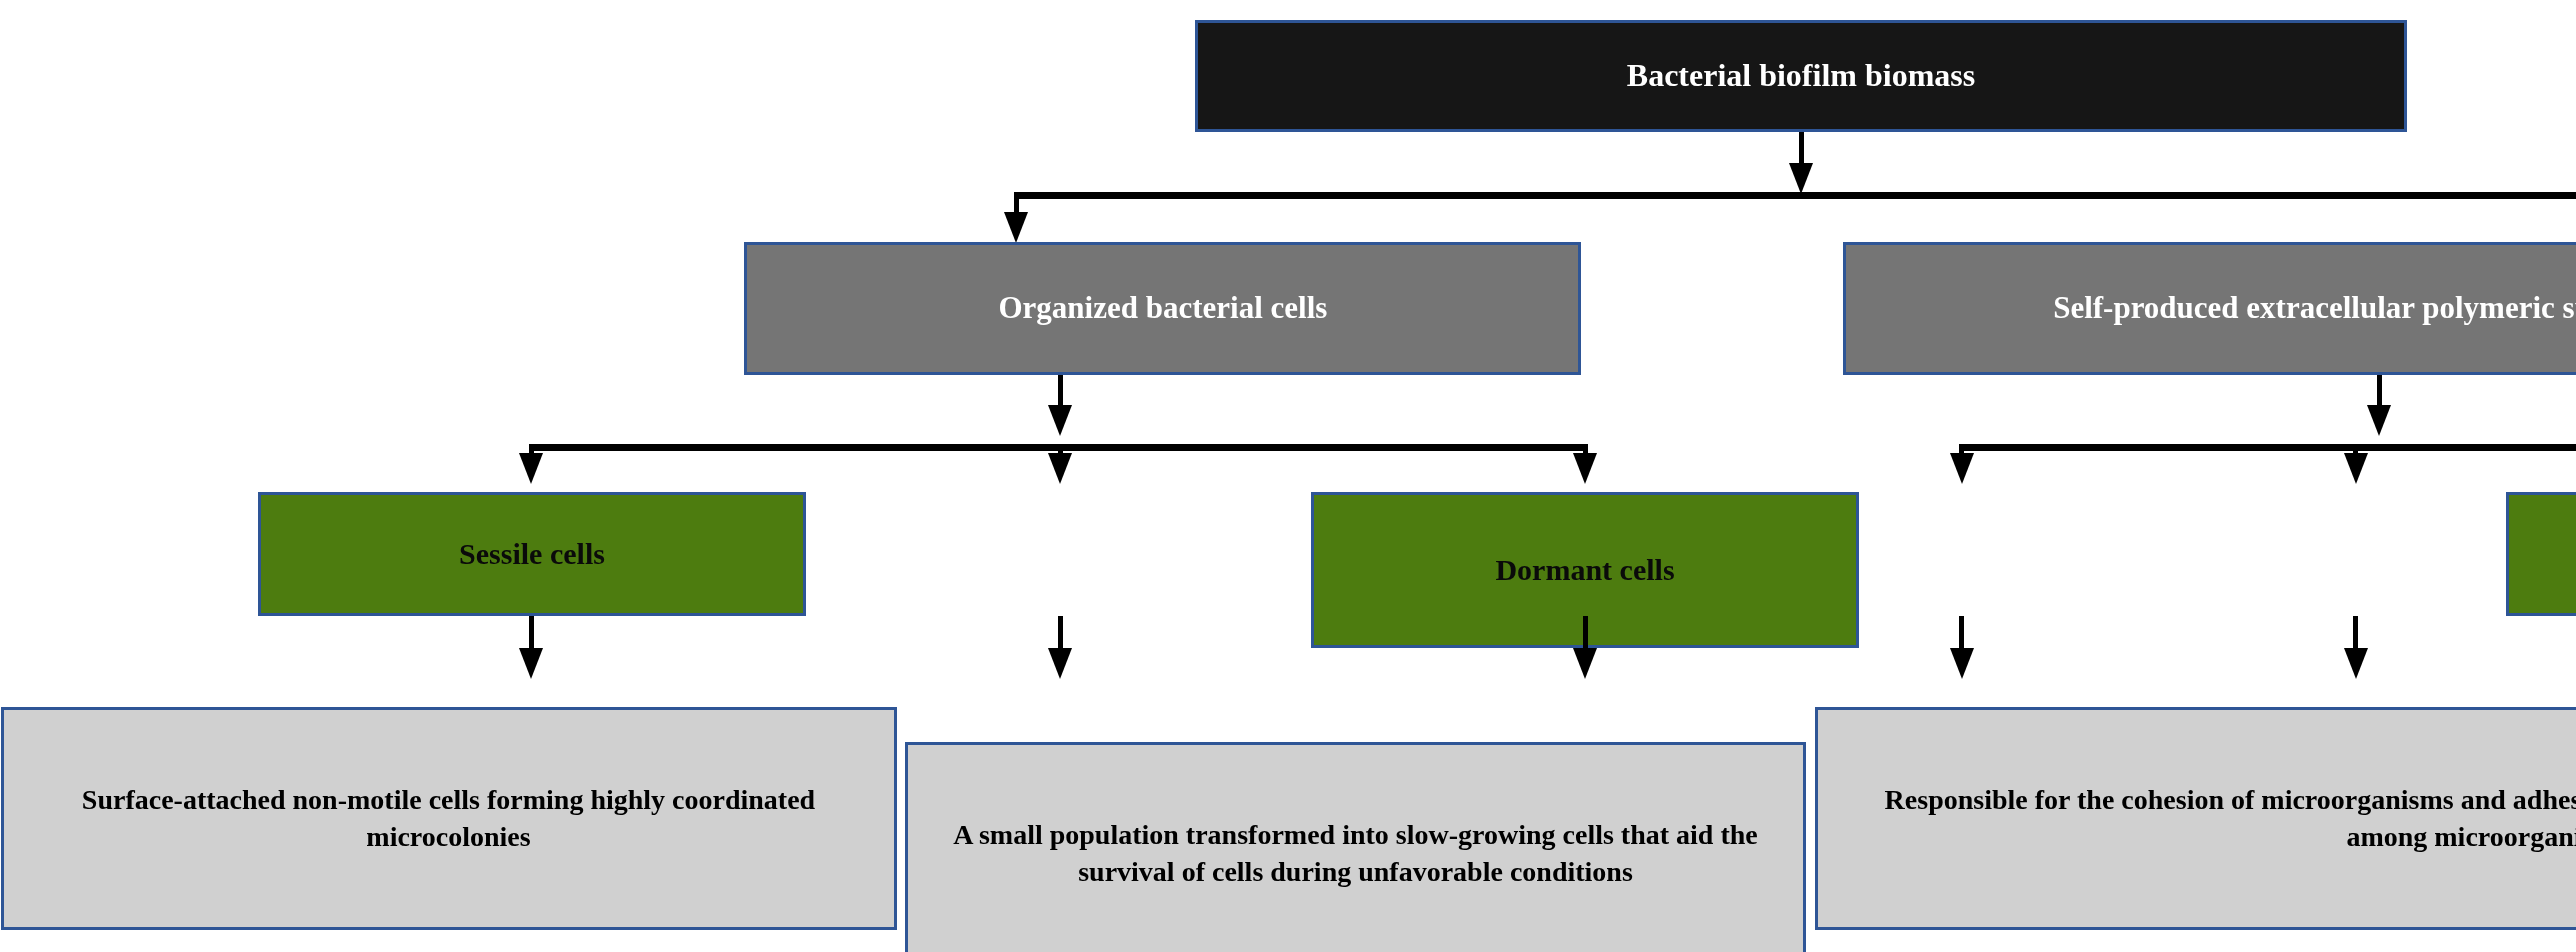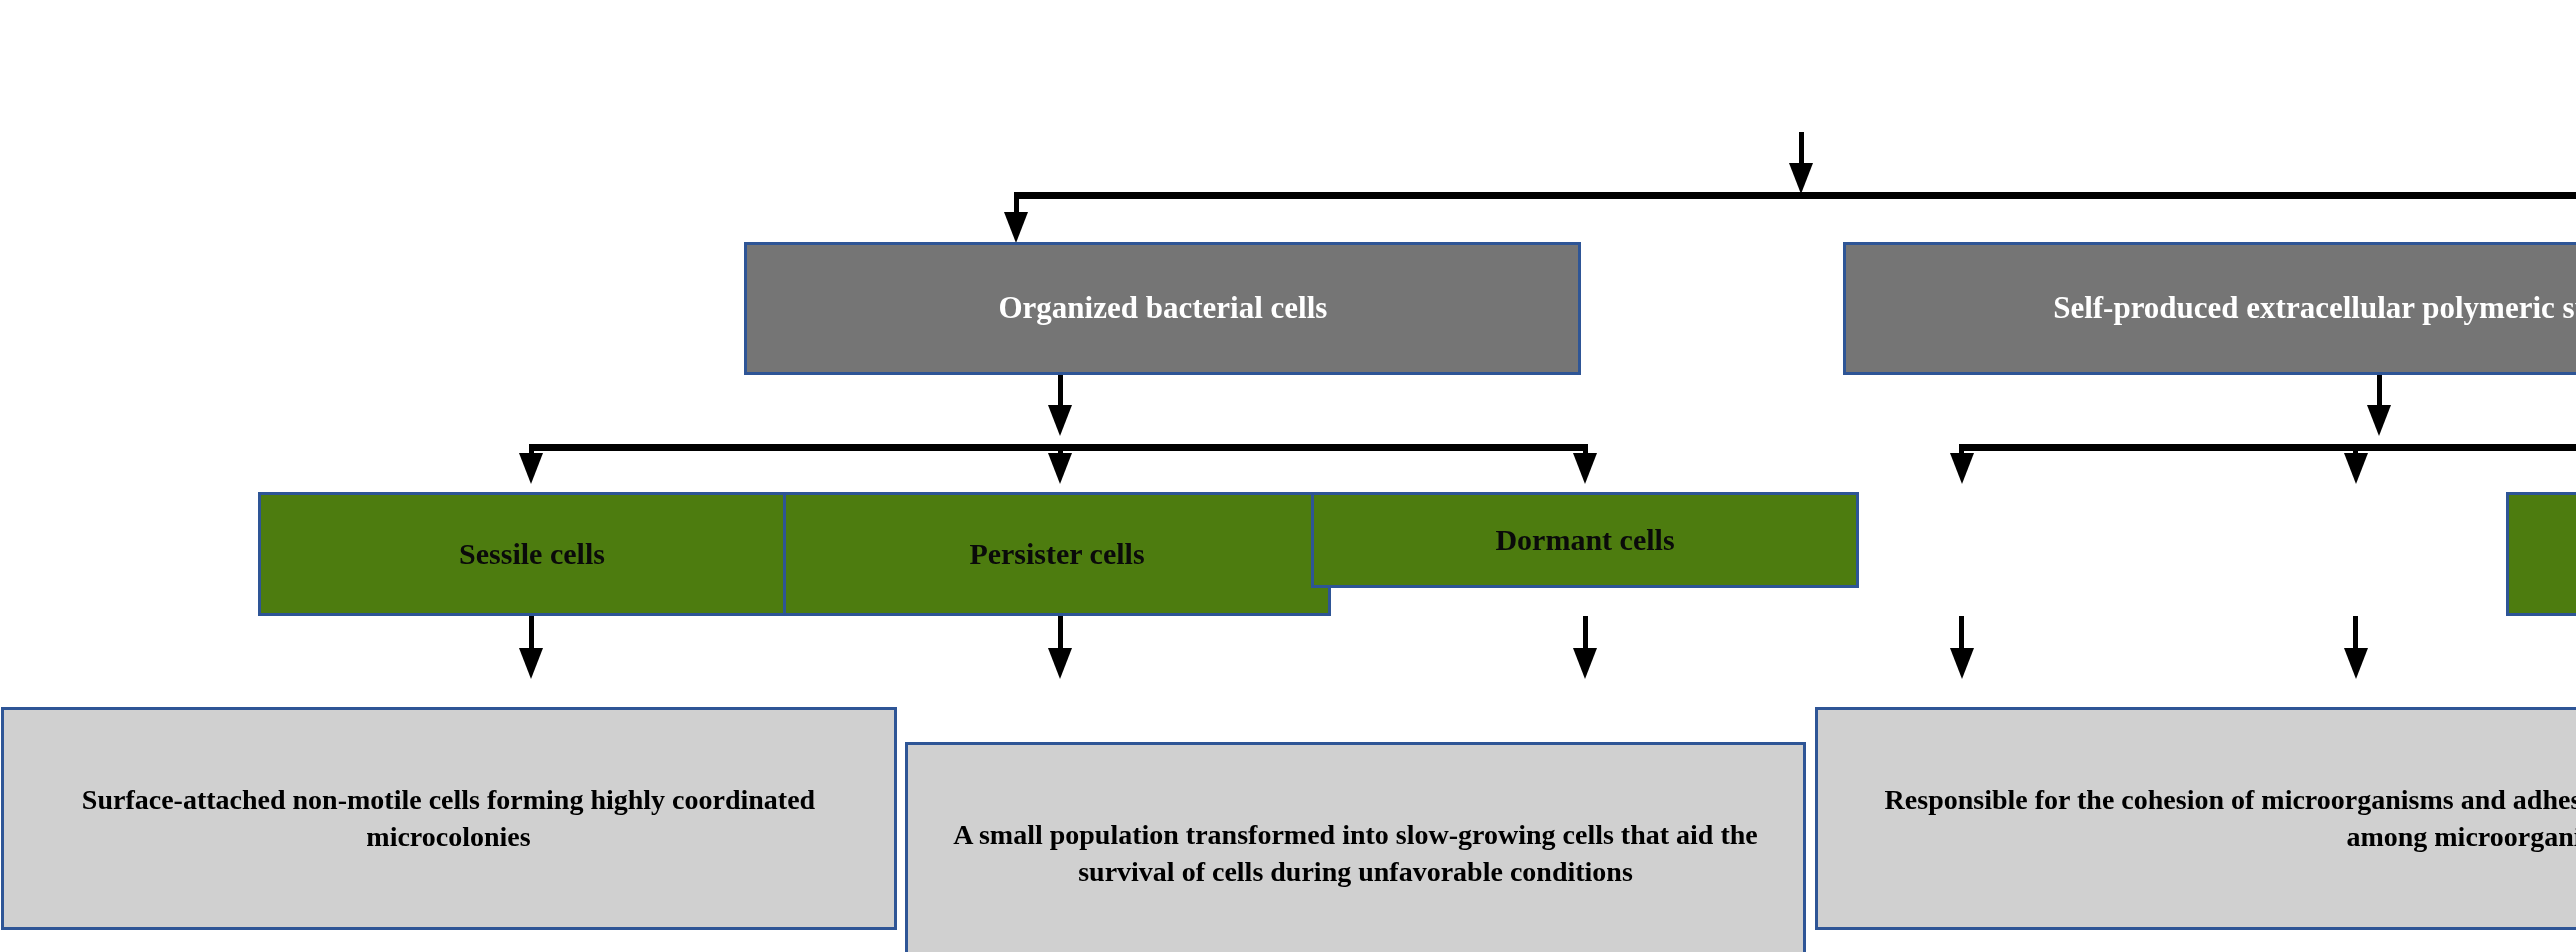--- a/index.html
+++ b/index.html
@@ -71,20 +71,23 @@
     border-left: 12px solid transparent;
     border-right: 12px solid transparent;
     border-top: 31px solid #000000;
   }
 </style>
 </head>
 <body>
 
 <div id="canvas">
 
+  <div class="node lvl-root" style="left:1195px; top:19.6px; width:1212px; height:112px;">
+    <span>Bacterial biofilm biomass</span>
+  </div>
 
   <div class="conn vline" style="left:1799px; top:132px; width:4.6px; height:36px;"></div>
   <div class="arrow" style="left:1789px; top:163px;"></div>
   <div class="conn hline" style="left:1014px; top:192px; width:1579px; height:6.7px;"></div>
 
   <div class="conn vline" style="left:1014px; top:192px; width:4.6px; height:31px;"></div>
   <div class="arrow" style="left:1004px; top:212px;"></div>
 
   <div class="node lvl-branch" style="left:744px; top:242px; width:837px; height:133px;padding-left:8px;">
     <span>Organized bacterial cells</span>
@@ -114,25 +117,22 @@
   <div class="conn vline" style="left:1959px; top:444px; width:4.6px; height:31px;"></div>
   <div class="arrow" style="left:1950px; top:453px;"></div>
 
   <div class="conn vline" style="left:2353px; top:444px; width:4.6px; height:31px;"></div>
   <div class="arrow" style="left:2344px; top:453px;"></div>
 
   <div class="node lvl-leaf" style="left:258px; top:492px; width:548px; height:124px;">
     <span>Sessile cells</span>
   </div>
 
-  <div class="node lvl-leaf" style="left:783px; top:492px; width:548px; height:124px;">
-    <span>Persister cells</span>
-  </div>
 
-  <div class="node lvl-leaf" style="left:1311px; top:492px; width:548px; height:96px;">
+  <div class="node lvl-leaf" style="left:1311px; top:492px; width:548px; height:156px;">
     <span>Dormant cells</span>
   </div>
 
 
 
   <div class="node lvl-leaf tight" style="left:2506px; top:492px; width:412px; height:124px;">
     
   </div>
 
   <div class="conn vline" style="left:529px; top:616px; width:4.6px; height:49px;"></div>

